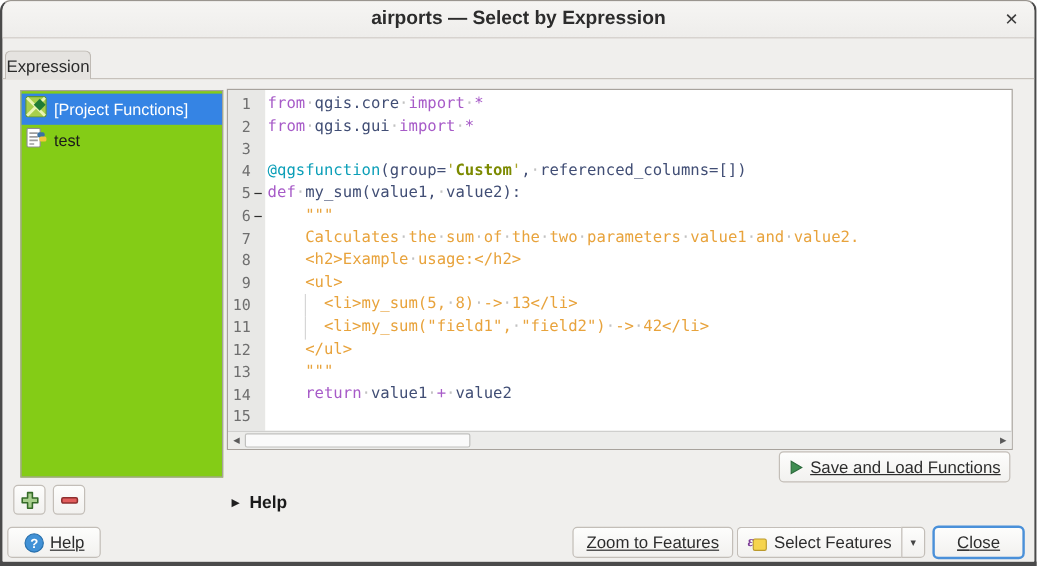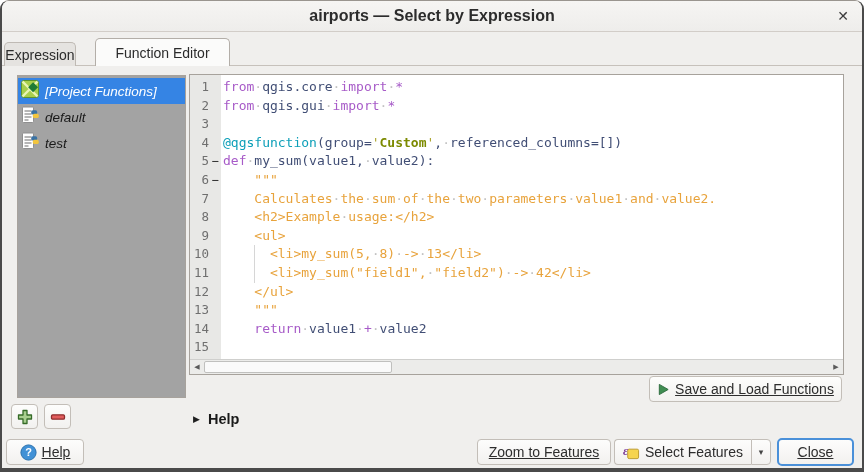--- a/index.html
+++ b/index.html
@@ -21,21 +21,21 @@
   
   .tab-baseline { position:absolute; left:0; top:64px; right:0; height:1px; background:#c6c1bb; }
   .tab { position:absolute; display:flex; align-items:center; justify-content:center;
     font-size:14px; color:#2b2b2b; border:1px solid #bfbab4; border-bottom:none;
     border-radius:5px 5px 0 0; }
   .tab.inactive { left:2px; top:41px; width:72px; height:24px; background:#e5e3e0; z-index:1; }
   .tab.active { left:93px; top:37px; width:135px; height:28px; background:#fbfbfa;
     border-color:#b3aea8; z-index:2; }
   
   .function-list { position:absolute; left:15px; top:74px; width:169px; height:323px;
-    background:#a3a3a3; border:1px solid #a7a29c; padding-top:2px;font-style:italic; }
+    background:#84cc16; border:1px solid #a7a29c; padding-top:2px; }
   .flist-row { height:26px; display:flex; align-items:center; padding-left:3px; gap:6px; }
   .flist-row .lbl { font-size:13.5px; color:#1a1a1a; white-space:nowrap; }
   .flist-row.selected { background:var(--c-selection,#3584e4); }
   .flist-row.selected .lbl { color:#fff; }
   .flist-row svg { flex:0 0 auto; }
   
   .editor { position:absolute; left:187px; top:73px; width:655px; height:301px;
     background:#fff; border:1px solid #a7a29c; }
   .editor-margin-bg { position:absolute; left:0; top:0; bottom:15px; width:31px; background:#e8e8e6; }
   .code-lines { position:absolute; left:0; top:3px; right:0; }
@@ -93,47 +93,37 @@
 
 <div class="window">
 
   <div class="titlebar">
     <span class="title">airports — Select by Expression</span>
     <span class="close-btn">✕</span>
   </div>
 
   <div class="tab-baseline"></div>
   <div class="tab inactive">Expression</div>
-  <div class="tab active">Function Editor</div>
 
   <div class="function-list">
       <div class="flist-row selected">
         <span><svg width="18" height="18" viewBox="0 0 18 18">
             <rect x="0.5" y="0.5" width="17" height="17" rx="2.5" fill="#a8cf4c" stroke="#5d9430"></rect>
             <path d="M1.5 16.5 L16.5 1.5 M1.5 1.5 L16.5 16.5" stroke="#e9f5b4" stroke-width="2.4"></path>
             <rect x="8.6" y="3.8" width="7" height="7" fill="#1f7c35" transform="rotate(45 12.1 7.3)"></rect>
           </svg></span>
         <span class="lbl">[Project Functions]</span>
       </div>
       <div class="flist-row">
         <span><svg width="18" height="18" viewBox="0 0 18 18">
             <rect x="1.5" y="1" width="11" height="15.5" rx="1" fill="#ffffff" stroke="#8f8f8f"></rect>
             <path d="M3.5 5 h7 M3.5 8 h7 M3.5 11 h7 M3.5 14 h4" stroke="#9e9e9e" stroke-width="1.4"></path>
             <rect x="10.2" y="4.3" width="6" height="4.2" rx="1.6" fill="#3a72a4"></rect>
             <rect x="11.8" y="7.8" width="6" height="4.2" rx="1.6" fill="#f2c53d"></rect>
           </svg></span>
-        <span class="lbl">default</span>
-      </div>
-      <div class="flist-row">
-        <span><svg width="18" height="18" viewBox="0 0 18 18">
-            <rect x="1.5" y="1" width="11" height="15.5" rx="1" fill="#ffffff" stroke="#8f8f8f"></rect>
-            <path d="M3.5 5 h7 M3.5 8 h7 M3.5 11 h7 M3.5 14 h4" stroke="#9e9e9e" stroke-width="1.4"></path>
-            <rect x="10.2" y="4.3" width="6" height="4.2" rx="1.6" fill="#3a72a4"></rect>
-            <rect x="11.8" y="7.8" width="6" height="4.2" rx="1.6" fill="#f2c53d"></rect>
-          </svg></span>
         <span class="lbl">test</span>
       </div>
     </div>
 
   <div class="editor">
     <div class="editor-margin-bg"></div>
     <div class="code-lines">
         <div class="crow">
           <span class="ln">1</span>
           <span class="fold"></span>

